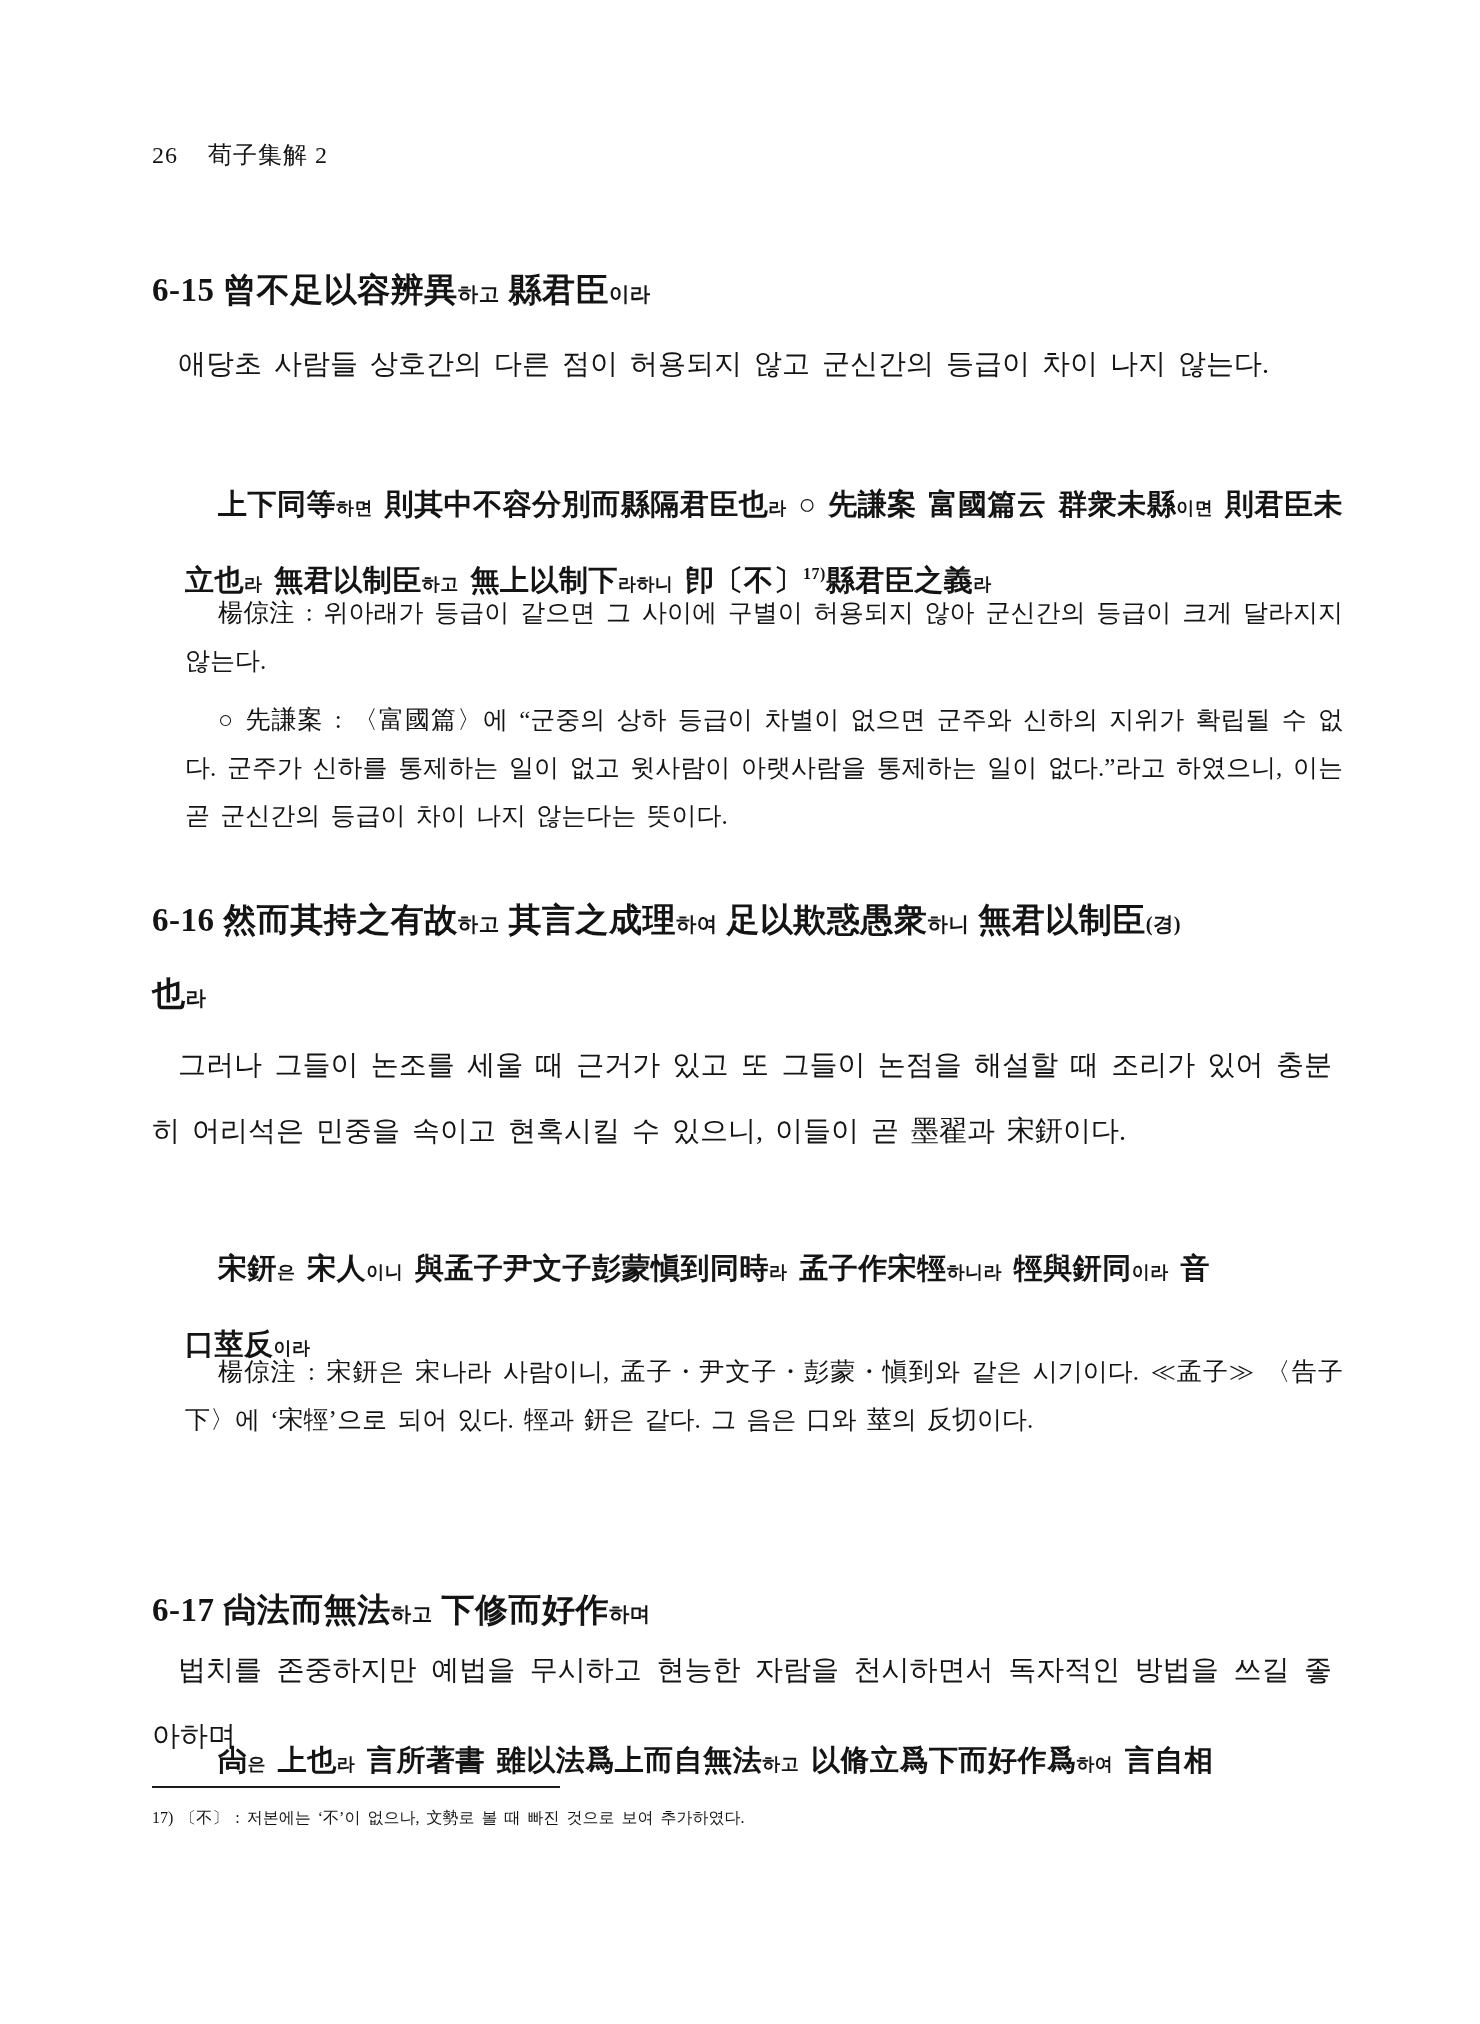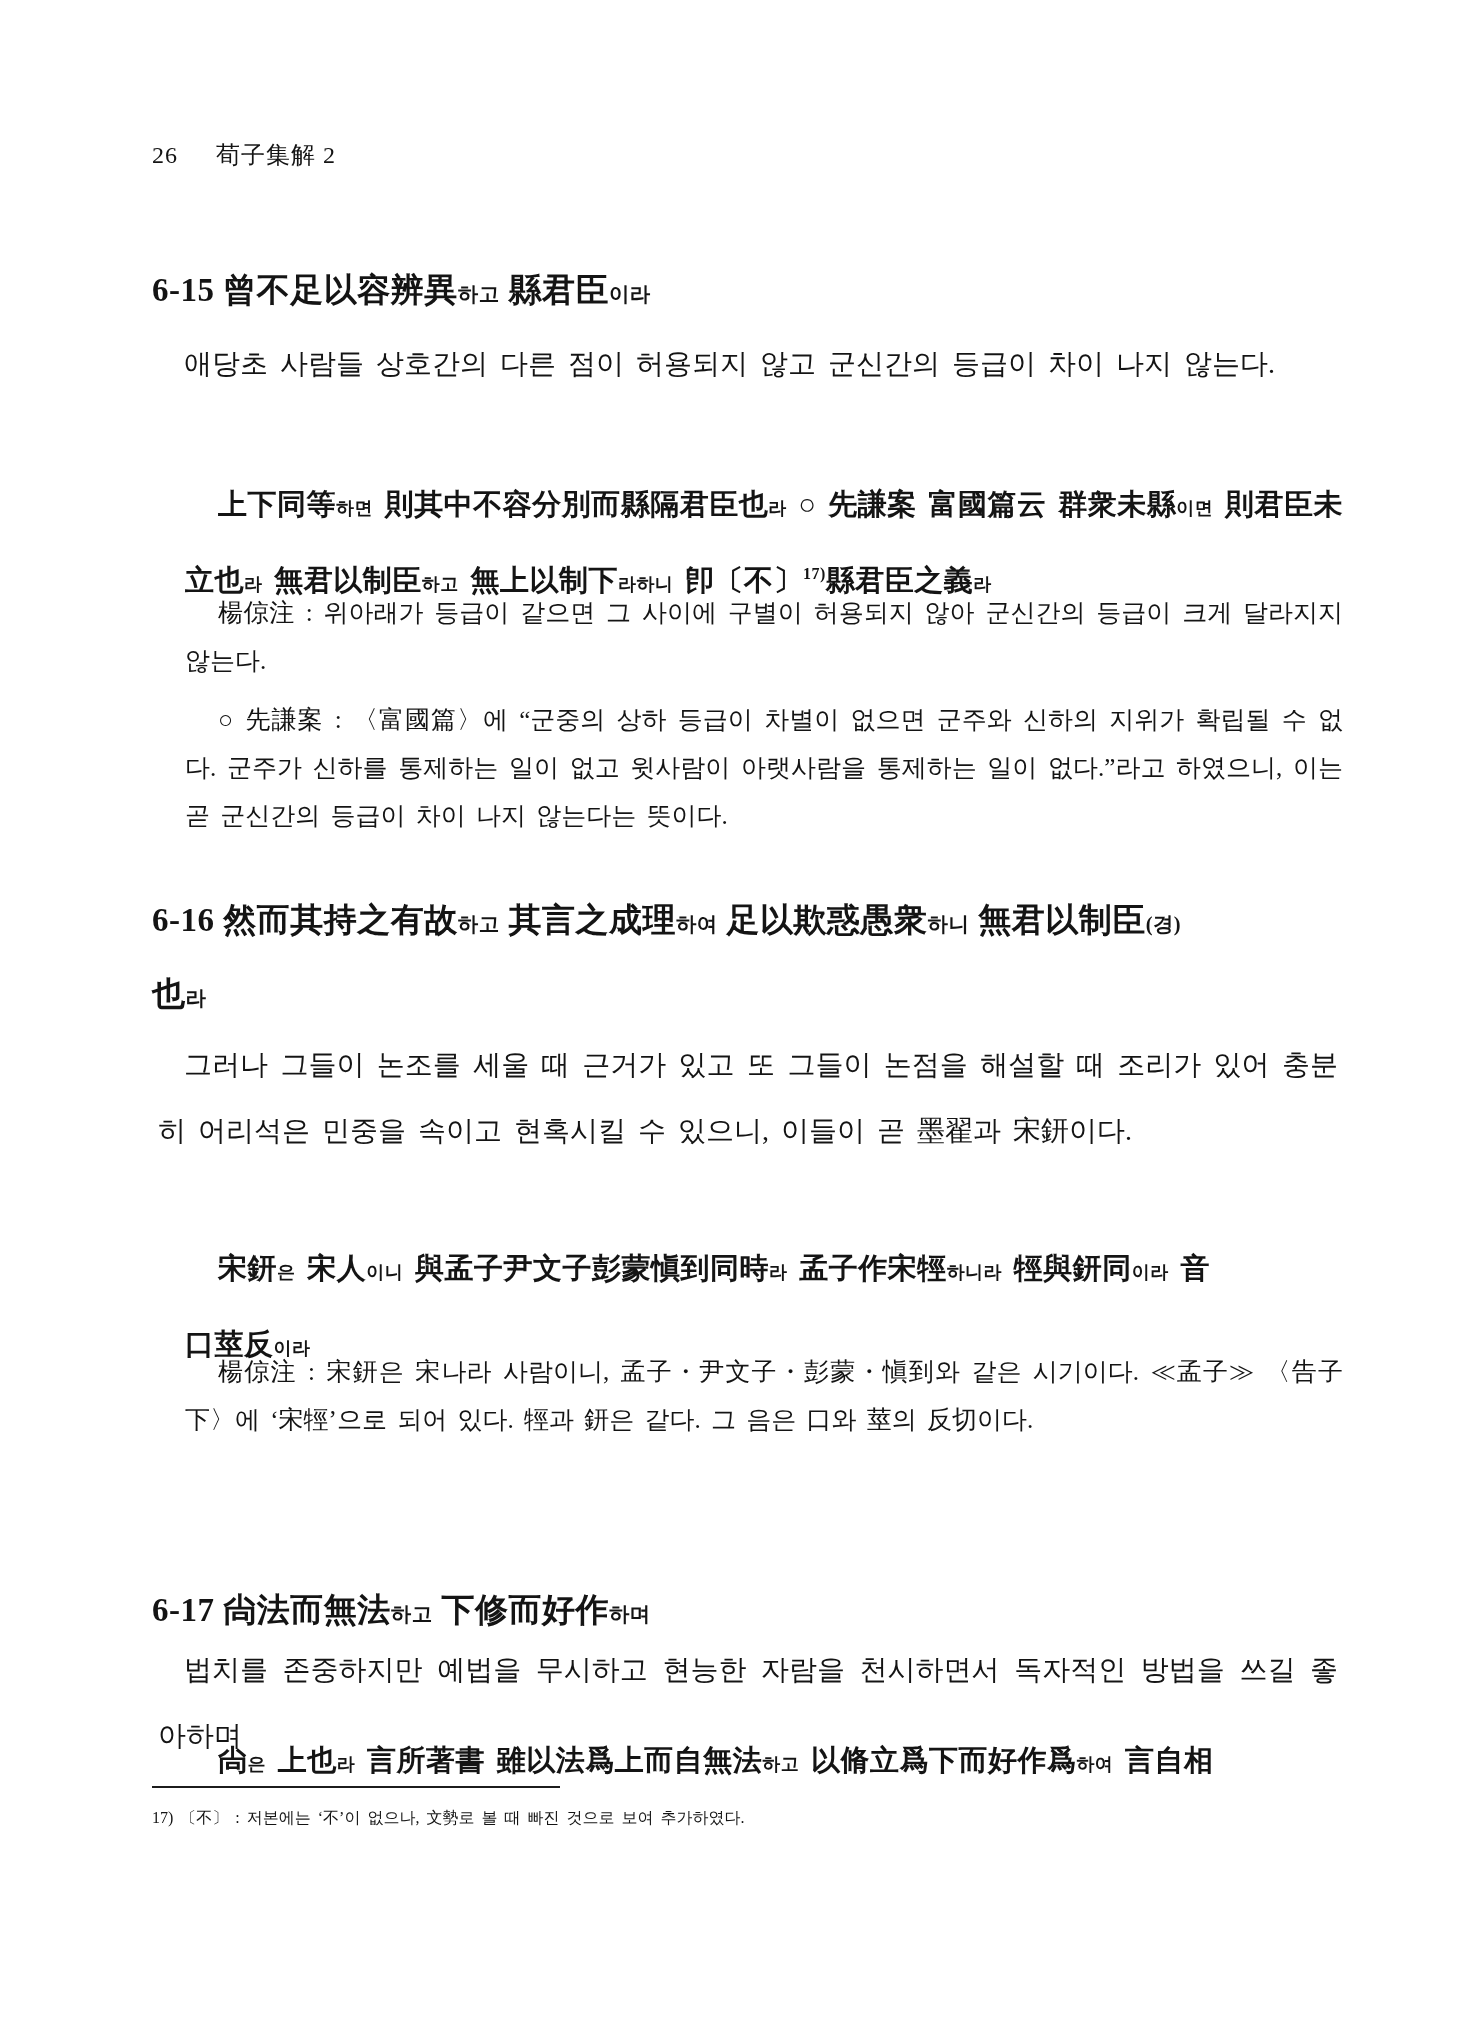--- a/index.html
+++ b/index.html
@@ -11,31 +11,30 @@
     position: relative;
     overflow: hidden;
     font-family: "Liberation Serif", "DejaVu Serif", serif;
     color: #141414;
   }
   .blk { position: absolute; left: 152px; width: 1180px; }
   .indent-blk { left: 185px; width: 1158px; }
 
   
   .runhead { font-size: 24px; line-height: 30px; letter-spacing: 1px; }
-  .runhead .book-title { margin-left: 38px; }
+  .runhead .book-title { margin-left: 30px; }
 
   
   .heading { font-size: 33px; font-weight: bold; line-height: 70px; letter-spacing: 0.5px; }
 
   
   .trans {
     font-size: 28px; line-height: 66px;
     text-indent: 26px; text-align: justify;
     word-spacing: 5px;
-    margin-left: 6px;
   }
 
   
   .cm {
     font-size: 29px; font-weight: 600; line-height: 72px;
     text-indent: 33px; text-align: justify;
     word-spacing: 4px; letter-spacing: 0.5px;
   }
 
   

